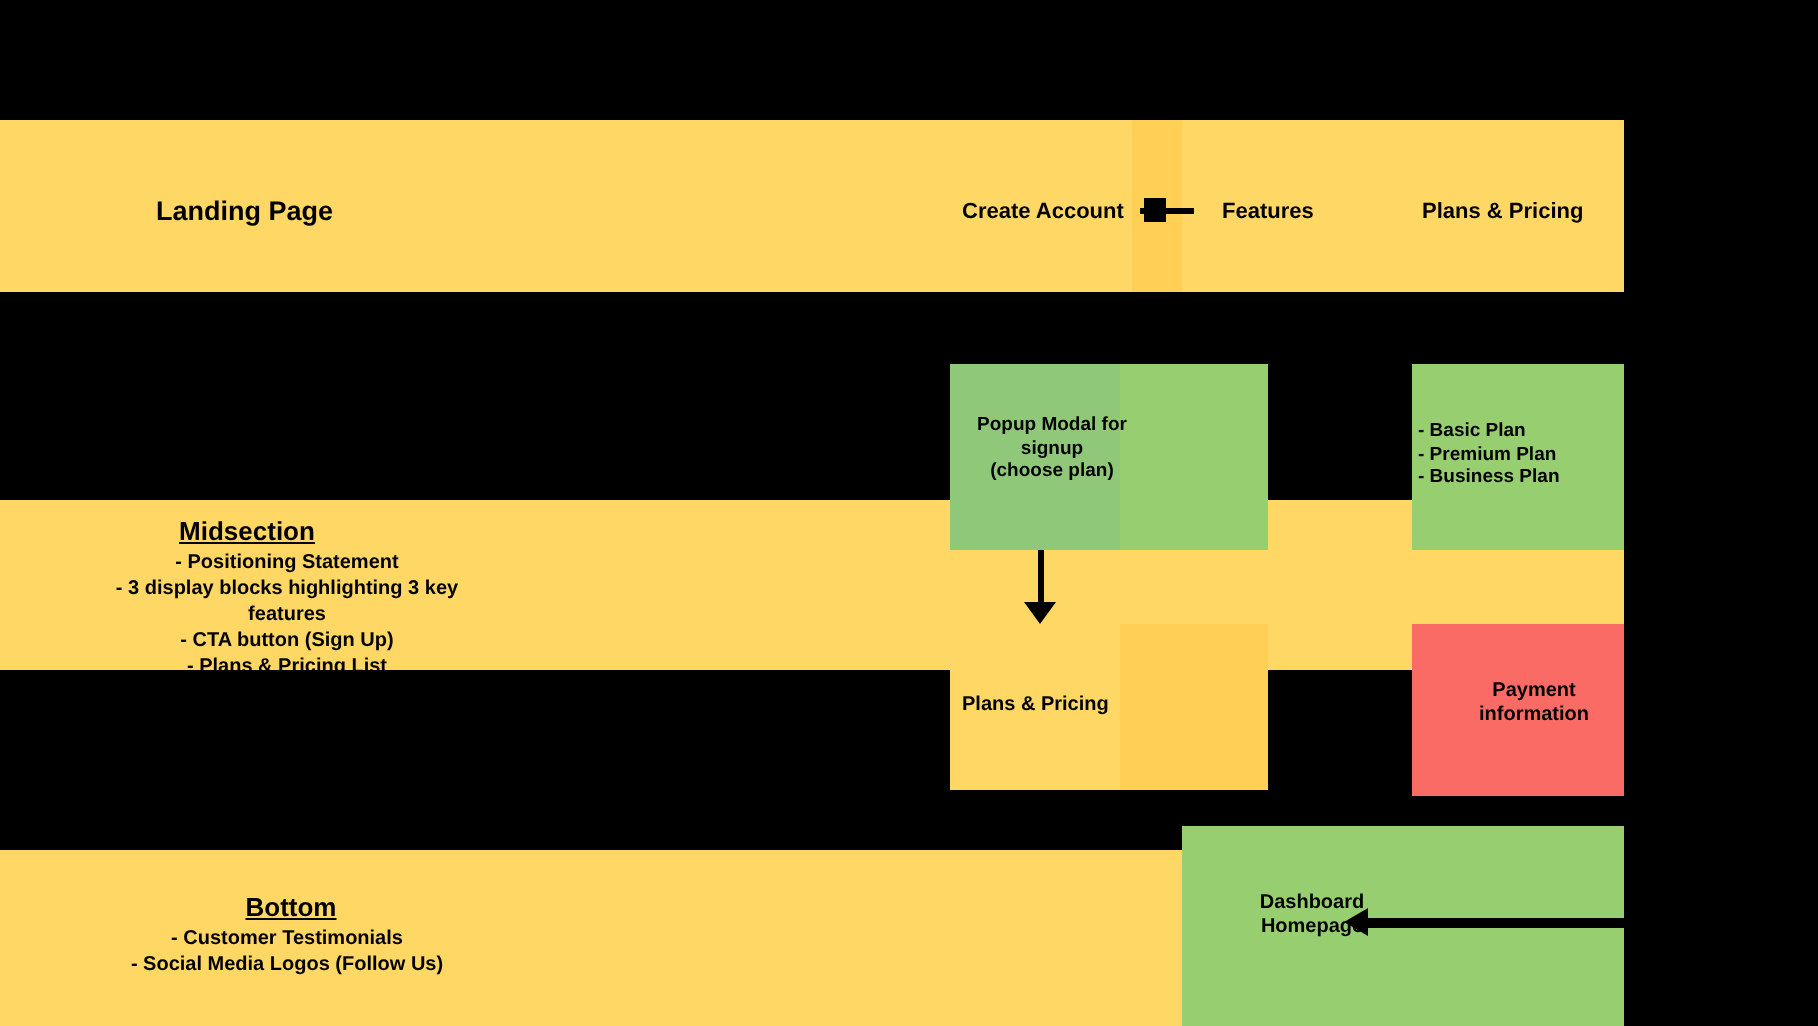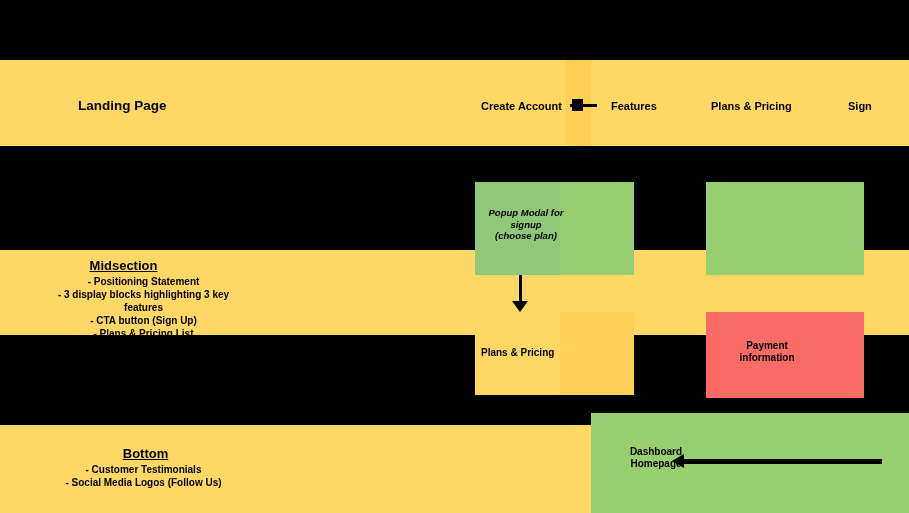--- a/index.html
+++ b/index.html
@@ -5,21 +5,21 @@
   html, body {
     margin: 0;
     padding: 0;
     background: #000000;
   }
   body {
     font-family: "Liberation Sans", sans-serif;
   }
   #canvas {
     position: relative;
-    width: 909px;
+    width: 812px;
     height: 513px;
     background: #000000;
     overflow: hidden;
   }
   .band {
     position: absolute;
     background: var(--yellow, #ffd765);
   }
   .box {
     position: absolute;
@@ -114,25 +114,28 @@
   <div class="band" style="left:0px; top:425px; width:909px; height:88px; background:#ffd765;"></div>
 
   <div class="center-stack" style="left:0px; top:446px; width:247px;">
     <span class="band-title" style="font-size:13px; margin-bottom:2px;padding-left:44px;">Bottom</span>
     <span class="band-lines" style="font-size:10px;">- Customer Testimonials
 - Social Media Logos (Follow Us)</span>
   </div>
 
   <div class="box" style="left:475px; top:182px; width:159px; height:93px; background:#97ce6f;"></div>
   <div class="box" style="left:475px; top:182px; width:85px; height:93px; background:#8ec878;"></div>
-  <div class="box-text" style="left:481px; top:207px; width:90px; font-size:9.5px; text-align:center;font-style:italic;">Popup Modal for
+  <div class="box-text" style="left:481px; top:207px; width:90px; font-size:9.5px; text-align:center;">Popup Modal for
 signup
 (choose plan)</div>
 
   <div class="box" style="left:706px; top:182px; width:158px; height:93px; background:#97ce6f;"></div>
+  <div class="box-text" style="left:709px; top:210px; width:150px; font-size:9.5px; text-align:left;">- Basic Plan
+- Premium Plan
+- Business Plan</div>
 
   <div class="connector" style="left:519px; top:275px; width:3px; height:34px;"></div>
   <div class="arrow-down-head" style="left:512px; top:301px;"></div>
 
   <div class="box" style="left:475px; top:312px; width:159px; height:83px; background:#ffd765;"></div>
   <div class="box" style="left:560px; top:312px; width:74px; height:83px; background:#ffcf56;"></div>
   <div class="box-text" style="left:481px; top:347px; width:120px; font-size:10px; text-align:left;">Plans &amp; Pricing</div>
 
   <div class="box" style="left:706px; top:312px; width:158px; height:86px; background:#fb6b65;"></div>
   <div class="box-text" style="left:712px; top:340px; width:110px; font-size:10px; text-align:center;">Payment

